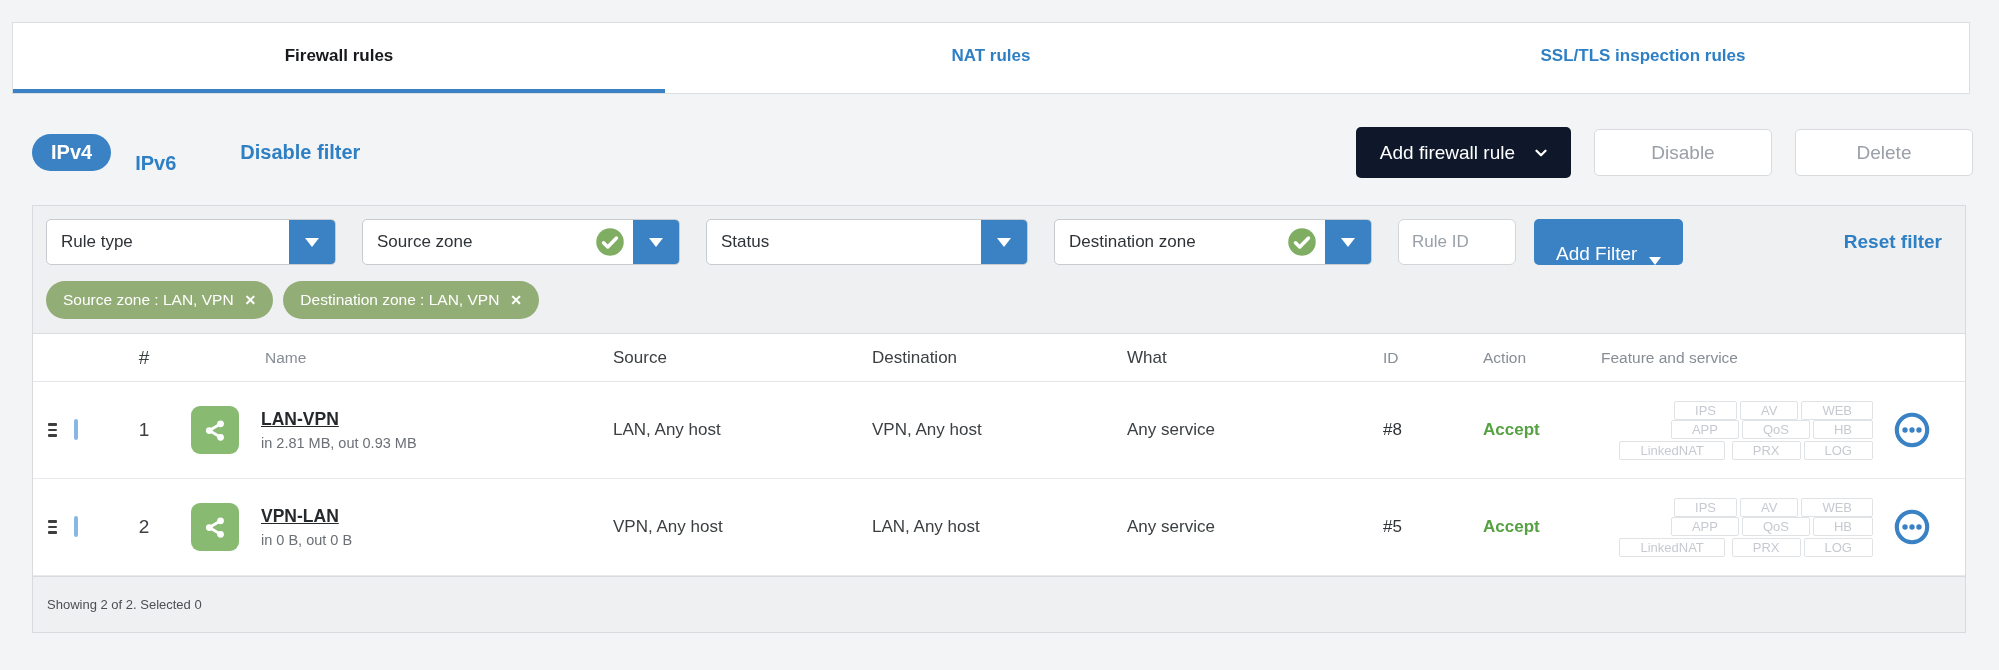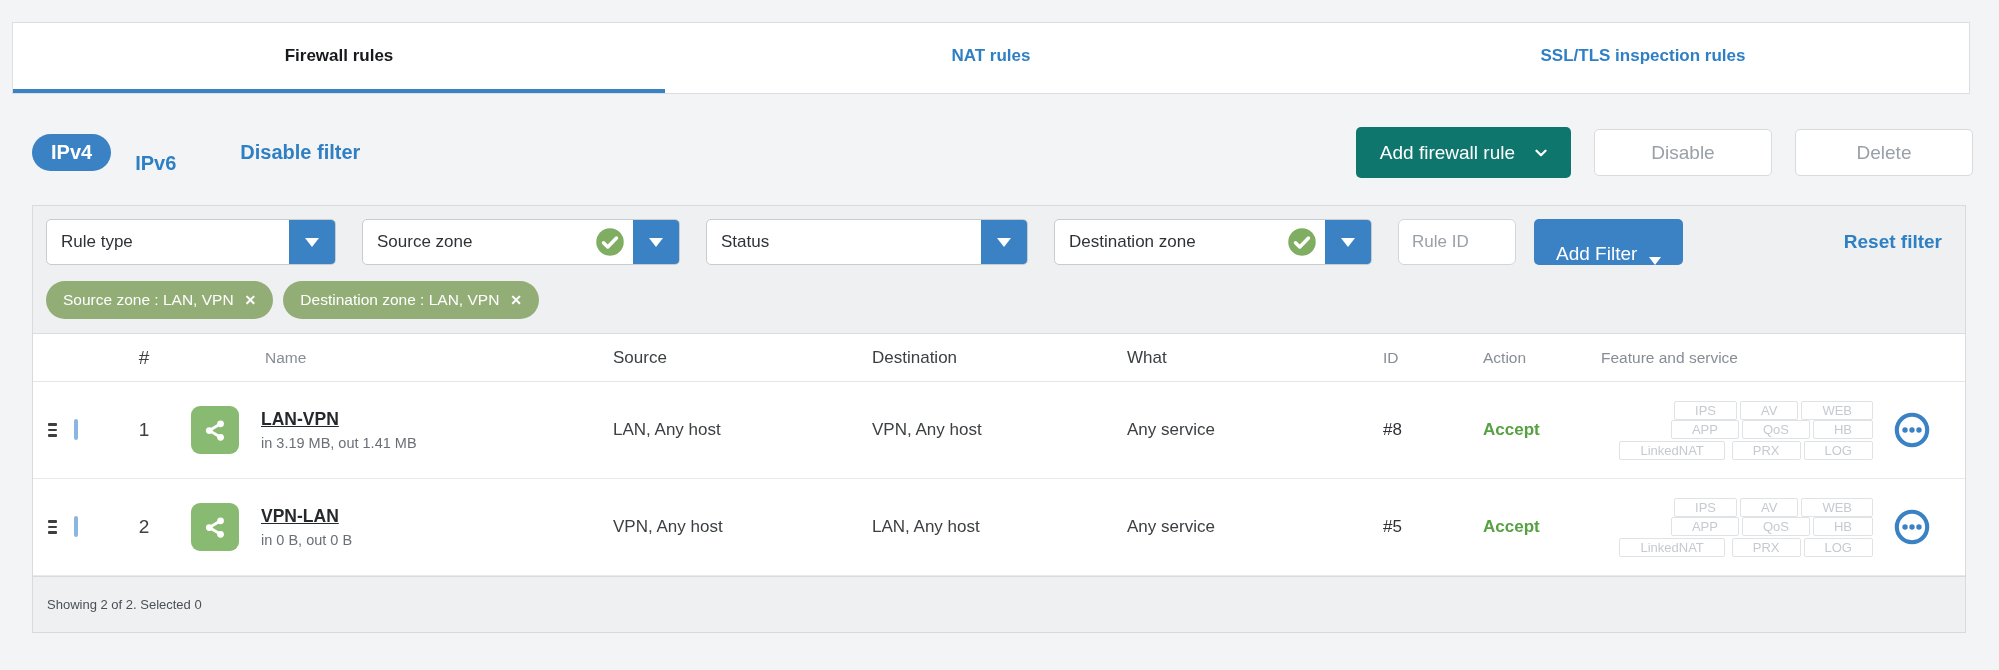--- a/index.html
+++ b/index.html
@@ -23,21 +23,21 @@
   .actionbar { margin:33px 26px 0 32px; height:51px; display:flex; align-items:center; }
   .pill {
     background:#3a82c4; color:#fff; font-weight:bold; font-size:20px;
     padding:7px 19px; border-radius:21px; cursor:pointer;
   }
   .link-strong { color:#2e7fc4; font-weight:bold; font-size:20px; cursor:pointer; }
   .ipv6 { margin-left:24px;margin-top:22px; }
   .disable-filter { margin-left:64px; }
   .actionbar .right { margin-left:auto; display:flex; align-items:center; }
   .btn-primary {
-    background:#0f766e; color:#fff; font-size:19px; height:51px; border:none;
+    background:#0f172a; color:#fff; font-size:19px; height:51px; border:none;
     border-radius:5px; padding:0 24px; display:flex; align-items:center; gap:20px;
     cursor:pointer; font-family:inherit;
   }
   .chev { width:12px; height:12px; display:inline-block; }
   .btn-ghost {
     background:#fff; color:#9aa0a8; font-size:19px; height:47px; width:178px;
     border:1px solid #d8dadd; border-radius:5px; display:flex; align-items:center;
     justify-content:center; margin-left:23px; cursor:pointer; font-family:inherit;
   }
   
@@ -228,21 +228,21 @@
           <span class="ruleicon">
             <svg width="27" height="27" viewBox="0 0 24 24">
               <path d="M6.5 12 L16.5 6 M6.5 12 L16.5 18" stroke="#fff" stroke-width="2.4"></path>
               <circle cx="6.5" cy="12" r="3" fill="#fff"></circle>
                 <circle cx="16.5" cy="6" r="3" fill="#fff"></circle>
                 <circle cx="16.5" cy="18" r="3" fill="#fff"></circle>
             </svg>
           </span>
           <span class="nameblock">
             <span class="rulename">LAN-VPN</span>
-            <div class="traffic">in 3.19 MB, out 1.41 MB</div>
+            <div class="traffic">in 2.81 MB, out 0.93 MB</div>
           </span>
         </div>
         <div class="c-source">LAN, Any host</div>
         <div class="c-dest">VPN, Any host</div>
         <div class="c-what">Any service</div>
         <div class="c-id">#8</div>
         <div class="c-action">Accept</div>
         <div class="c-feat">
           <div>
             <span class="badge">IPS</span><span class="badge">AV</span><span class="badge">WEB</span><span class="badge">APP</span><span class="badge">QoS</span><span class="badge">HB</span>

